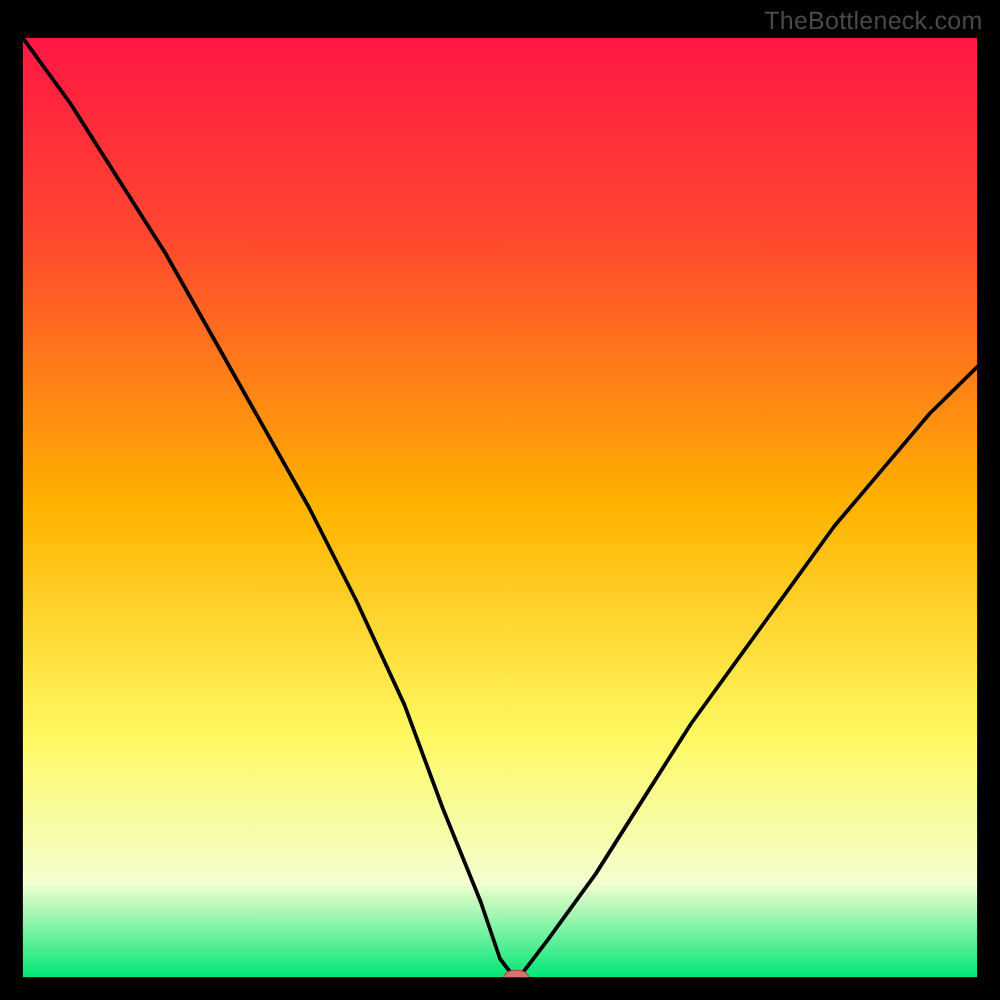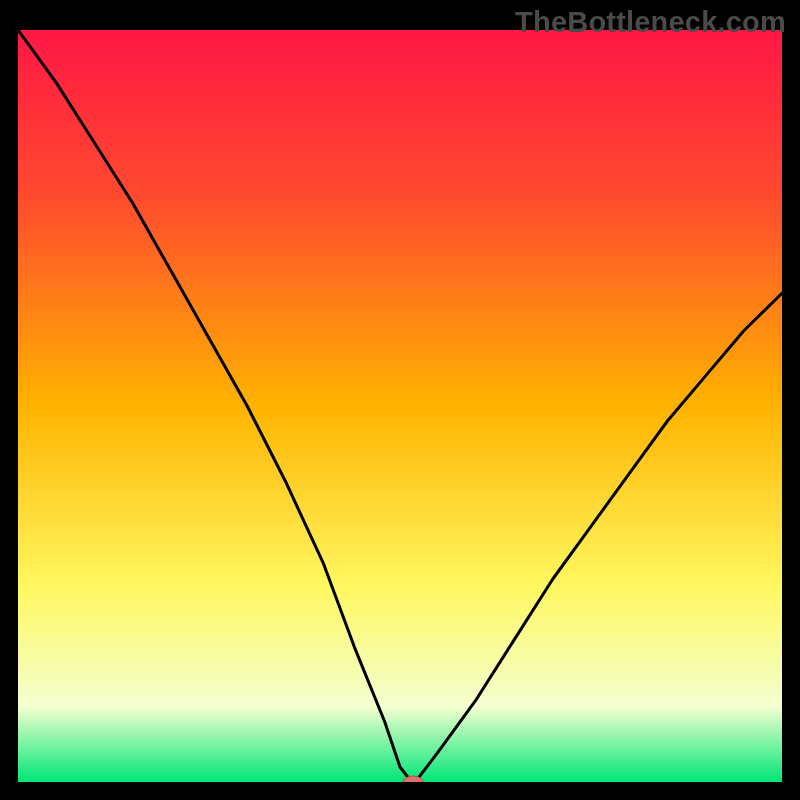--- a/index.html
+++ b/index.html
@@ -15,22 +15,22 @@
     position: relative;
     width: 800px;
     height: 800px;
     background: #000;
   }
   .watermark {
     position: absolute;
     top: 6px;
     right: 14px;
     color: #4a4a4a;
-    font-size: 29px;
-    font-weight: 700;
+    font-size: 20px;
+    font-weight: 400;
     letter-spacing: 0.2px;
     z-index: 10;
     margin-left: 13px;
   }
   .plot-frame {
     position: absolute;
     left: 18px;
     top: 30px;
     width: 764px;
     height: 752px;

